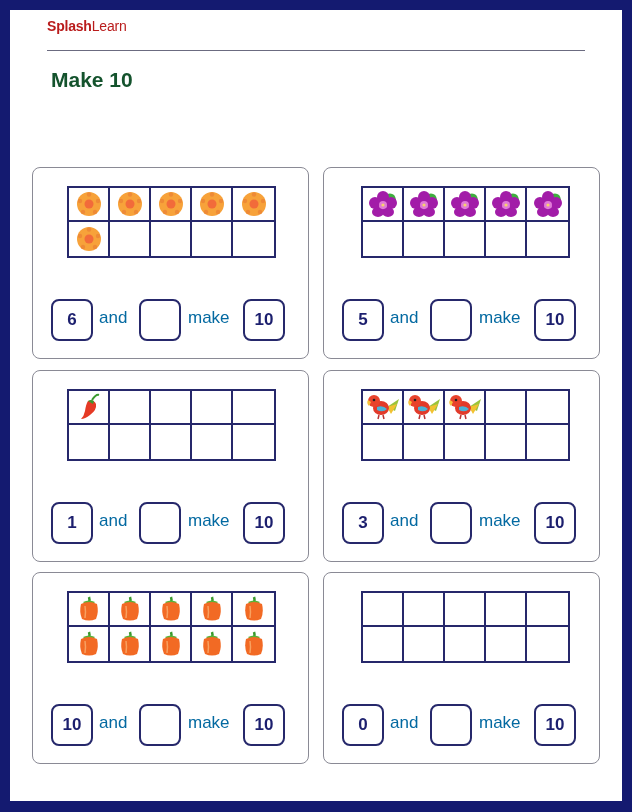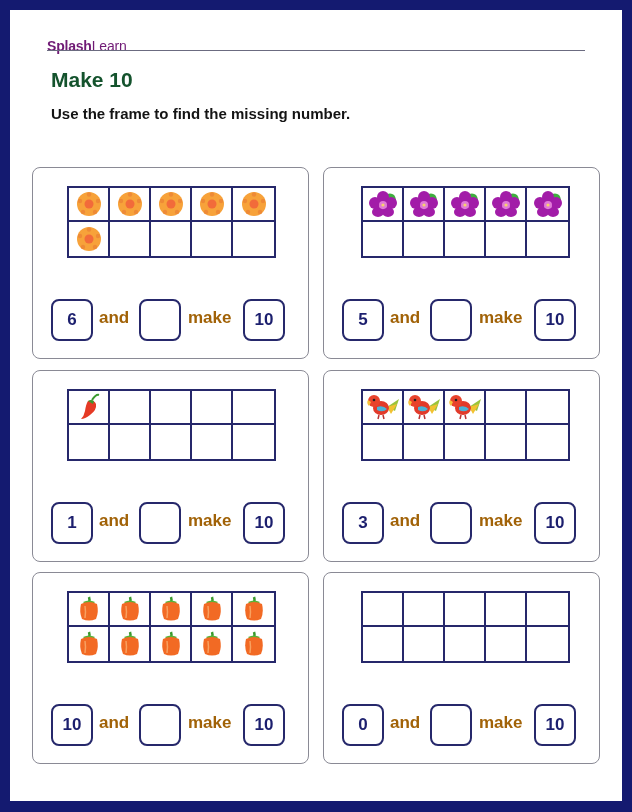--- a/index.html
+++ b/index.html
@@ -7,22 +7,22 @@
     body {
       background: #141a70;
       font-family: "Liberation Sans", "DejaVu Sans", sans-serif;
       position: relative;
     }
     .page {
       position: absolute; left: 10px; top: 10px; width: 612px; height: 791px;
       background: #ffffff;
     }
     .brand {
-      position: absolute; left: 37px; top: 28px;
-      font-size: 14px; color: #701a75; letter-spacing: -0.2px;
+      position: absolute; left: 37px; top: 8px;
+      font-size: 14px; color: #b91c1c; letter-spacing: -0.2px;
     }
     .brand b { font-weight: 700; }
     .brand span.light { font-weight: 400; }
     .rule {
       position: absolute; left: 37px; top: 40px; width: 538px; height: 1px;
       background: #6b6b80;
     }
     .title {
       position: absolute; left: 41px; top: 58px;
       font-size: 21px; font-weight: 700; color: #14532d;
@@ -49,32 +49,31 @@
     .eq {
       position: absolute; left: 18px; top: 131px; width: 240px; height: 42px;
     }
     .box {
       position: absolute; top: 0; width: 42px; height: 42px;
       border: 2px solid #26286b; border-radius: 8px;
       display: flex; align-items: center; justify-content: center;
       font-size: 17px; font-weight: 700; color: #1c1f6e;
     }
     .word {
-      position: absolute; top: 9px; font-size: 17px; font-weight: 700; color: #a16207;
+      position: absolute; top: 9px; font-size: 17px; font-weight: 400; color: #0369a1;
     }
     svg { display: block; }
   </style>
 </head>
 <body>
 
 <div class="page">
   <div class="brand"><b>Splash</b><span class="light">Learn</span></div>
   <div class="rule"></div>
   <div class="title">Make 10</div>
-  <div class="subtitle">Use the frame to find the missing number.</div>
 
   <div id="cards">
       <div class="card" style="left: 22px; top: 157px;">
         <div class="frame">
           <div class="cell">
             <span>
               <svg width="26" height="26" viewBox="0 0 26 26">
                 <circle cx="13" cy="13" r="12" fill="#f7a23a"></circle>
                 <circle cx="13" cy="13" r="4.5" fill="#f26b3a"></circle>
                 <g fill="#ee8a36">

